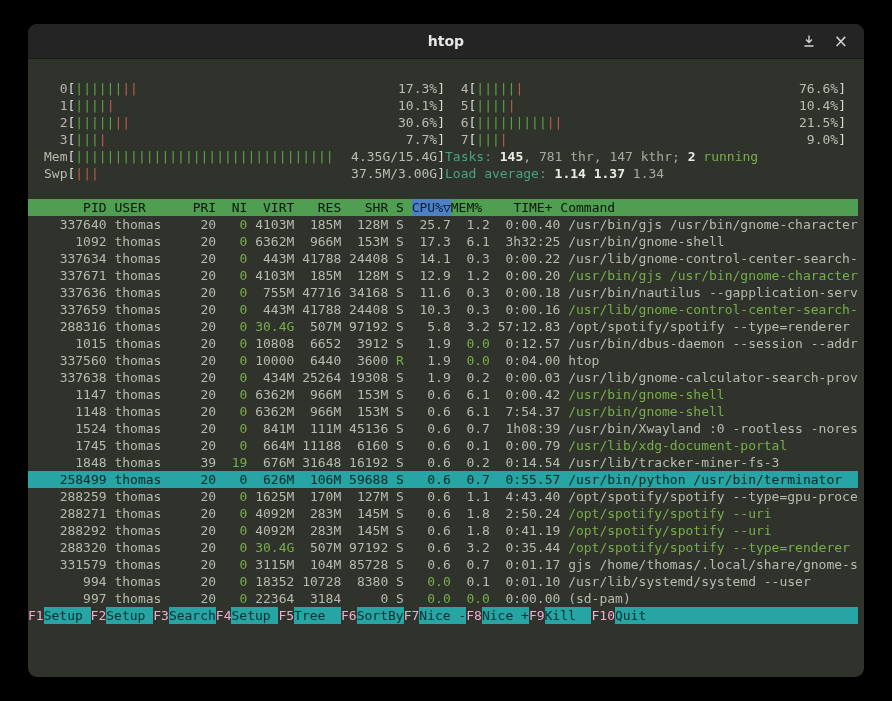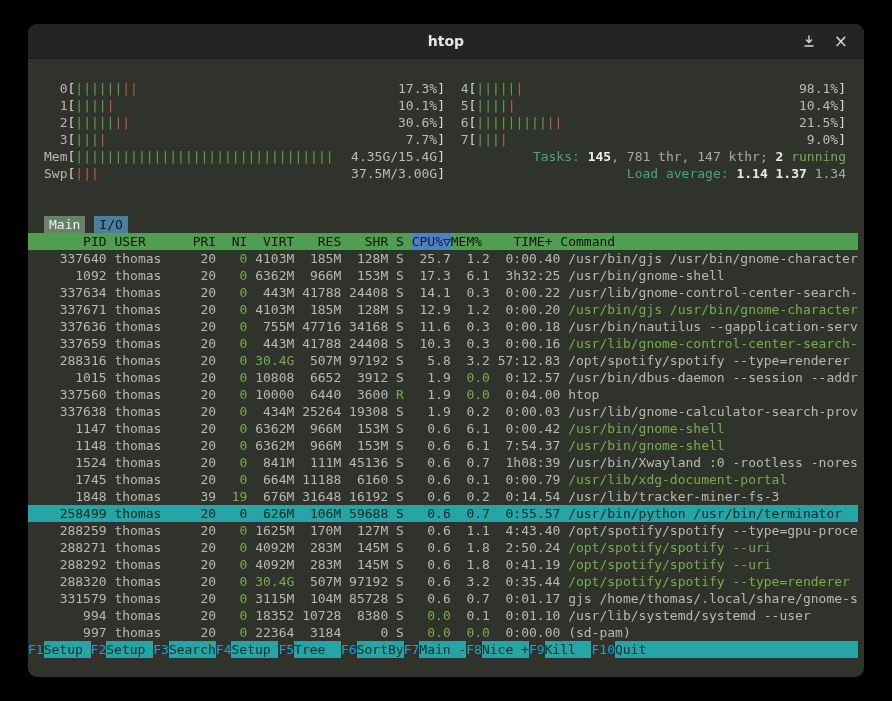--- a/index.html
+++ b/index.html
@@ -21,21 +21,21 @@
   .meters{display:flex;padding:0 18px 0 16px;}
   .mcol{flex:1;min-width:0;}
   .mrow{display:flex;height:17px;white-space:pre;}
   .mlabel{color:#b6bab0;}
   .br{color:#d8dbd1;}
   .mbar{flex:1;display:flex;min-width:0;overflow:hidden;white-space:pre;}
   .msp{flex:1;}
   .mval{color:#b9bdb3;}
   .seg.green{color:#5da345;}
   .seg.red{color:#c05b4c;}
-  .statline{height:17px;white-space:pre;overflow:hidden;text-align:right;}
+  .statline{height:17px;white-space:pre;overflow:hidden;}
   .s-lab{color:#4aa284;}
   .s-bold{color:#eceee6;font-weight:bold;}
   .s-dim{color:#a7aba1;}
   .s-green{color:#79ad4a;}
   .s-cyanb{color:#5cc5c7;font-weight:bold;}
 
   
   .tabs{margin-top:17px;height:17px;padding-left:16px;display:flex;gap:9px;}
   .tab{padding:0 5px;white-space:pre;}
   .tab.active{background:#68816a;color:#eef3ea;}
@@ -50,21 +50,21 @@
   .cell.grow{flex:1;min-width:0;}
   .cell.sort{background:#4d80c4;color:#081c38;}
   .prow{display:flex;height:17px;padding-left:16px;margin-right:6px;white-space:pre;color:#b6bab0;}
   .prow .green{color:#79ad4a;}
   .prow.selected{background:#27a4a4;}
   .prow.selected .cell{color:#05282a !important;}
 
   
   .fkeys{display:flex;height:17px;margin-right:6px;}
   .fk{display:flex;}
-  .fk-key{color:#0ea5e9;white-space:pre;}
+  .fk-key{color:#f9a8d4;white-space:pre;}
   .fk-label{display:inline-block;width:6ch;background:#27a4a4;color:#06302f;
             white-space:pre;overflow:hidden;}
   .fk-fill{flex:1;background:#27a4a4;}
 </style>
 </head>
 <body>
 
 <div class="screen">
   <div class="window">
 
@@ -87,33 +87,29 @@
         <div class="mcol" id="mcol-left">
             <div class="mrow"><span class="mlabel">  0</span><span class="br">[</span><span class="mbar"><span class="seg green">||||||</span><span class="seg red">||</span><span class="msp"></span><span class="mval">17.3%</span></span><span class="br">]</span></div>
             <div class="mrow"><span class="mlabel">  1</span><span class="br">[</span><span class="mbar"><span class="seg green">||||</span><span class="seg red">|</span><span class="msp"></span><span class="mval">10.1%</span></span><span class="br">]</span></div>
             <div class="mrow"><span class="mlabel">  2</span><span class="br">[</span><span class="mbar"><span class="seg green">|||||</span><span class="seg red">||</span><span class="msp"></span><span class="mval">30.6%</span></span><span class="br">]</span></div>
             <div class="mrow"><span class="mlabel">  3</span><span class="br">[</span><span class="mbar"><span class="seg green">|||</span><span class="seg red">|</span><span class="msp"></span><span class="mval">7.7%</span></span><span class="br">]</span></div>
             <div class="mrow"><span class="mlabel">Mem</span><span class="br">[</span><span class="mbar"><span class="seg green">|||||||||||||||||||||||||||||||||</span><span class="msp"></span><span class="mval">4.35G/15.4G</span></span><span class="br">]</span></div>
             <div class="mrow"><span class="mlabel">Swp</span><span class="br">[</span><span class="mbar"><span class="seg red">|||</span><span class="msp"></span><span class="mval">37.5M/3.00G</span></span><span class="br">]</span></div>
             <div class="mrow"></div>
           </div>
         <div class="mcol" id="mcol-right">
-            <div class="mrow"><span class="mlabel">  4</span><span class="br">[</span><span class="mbar"><span class="seg green">|||||</span><span class="seg red">|</span><span class="msp"></span><span class="mval">98.1%</span></span><span class="br">]</span></div>
+            <div class="mrow"><span class="mlabel">  4</span><span class="br">[</span><span class="mbar"><span class="seg green">|||||</span><span class="seg red">|</span><span class="msp"></span><span class="mval">76.6%</span></span><span class="br">]</span></div>
             <div class="mrow"><span class="mlabel">  5</span><span class="br">[</span><span class="mbar"><span class="seg green">||||</span><span class="seg red">|</span><span class="msp"></span><span class="mval">10.4%</span></span><span class="br">]</span></div>
             <div class="mrow"><span class="mlabel">  6</span><span class="br">[</span><span class="mbar"><span class="seg green">|||||||||</span><span class="seg red">||</span><span class="msp"></span><span class="mval">21.5%</span></span><span class="br">]</span></div>
             <div class="mrow"><span class="mlabel">  7</span><span class="br">[</span><span class="mbar"><span class="seg green">|||</span><span class="seg red">|</span><span class="msp"></span><span class="mval">9.0%</span></span><span class="br">]</span></div>
             <div class="statline"><span class="s-lab">Tasks: </span><span class="s-bold">145</span><span class="s-dim">, </span><span class="s-dim">781 thr</span><span class="s-dim">, </span><span class="s-dim">147 kthr</span><span class="s-dim">; </span><span class="s-bold">2</span><span class="s-green"> running</span></div>
             <div class="statline"><span class="s-lab">Load average: </span><span class="s-bold">1.14 </span><span class="s-bold">1.37 </span><span class="s-dim">1.34</span></div>
           </div>
       </div>
 
-      <div class="tabs">
-        <span class="tab active">Main</span>
-        <span class="tab io">I/O</span>
-      </div>
 
       <div class="phead" id="phead"><span class="cell a-r first" style="width: 6ch;">PID</span><span class="cell" style="width: 9ch;">USER</span><span class="cell a-r" style="width: 3ch;">PRI</span><span class="cell a-r" style="width: 3ch;">NI</span><span class="cell a-r" style="width: 5ch;">VIRT</span><span class="cell a-r" style="width: 5ch;">RES</span><span class="cell a-r" style="width: 5ch;">SHR</span><span class="cell" style="width: 1ch;">S</span><span class="cell a-r sort">CPU%▽</span><span class="cell a-r" style="width: 4ch; margin-left: 0px;">MEM%</span><span class="cell a-r" style="width: 8ch;">TIME+</span><span class="cell grow">Command</span></div>
       <div id="rows">
           <div class="prow"><span class="cell a-r first" style="width: 6ch;">337640</span><span class="cell" style="width: 9ch;">thomas</span><span class="cell a-r" style="width: 3ch;">20</span><span class="cell a-r green" style="width: 3ch;">0</span><span class="cell a-r" style="width: 5ch;">4103M</span><span class="cell a-r" style="width: 5ch;">185M</span><span class="cell a-r" style="width: 5ch;">128M</span><span class="cell" style="width: 1ch;">S</span><span class="cell a-r" style="width: 5ch;">25.7</span><span class="cell a-r" style="width: 4ch;">1.2</span><span class="cell a-r" style="width: 8ch;">0:00.40</span><span class="cell grow">/usr/bin/gjs /usr/bin/gnome-character</span></div>
           <div class="prow"><span class="cell a-r first" style="width: 6ch;">1092</span><span class="cell" style="width: 9ch;">thomas</span><span class="cell a-r" style="width: 3ch;">20</span><span class="cell a-r green" style="width: 3ch;">0</span><span class="cell a-r" style="width: 5ch;">6362M</span><span class="cell a-r" style="width: 5ch;">966M</span><span class="cell a-r" style="width: 5ch;">153M</span><span class="cell" style="width: 1ch;">S</span><span class="cell a-r" style="width: 5ch;">17.3</span><span class="cell a-r" style="width: 4ch;">6.1</span><span class="cell a-r" style="width: 8ch;">3h32:25</span><span class="cell grow">/usr/bin/gnome-shell</span></div>
           <div class="prow"><span class="cell a-r first" style="width: 6ch;">337634</span><span class="cell" style="width: 9ch;">thomas</span><span class="cell a-r" style="width: 3ch;">20</span><span class="cell a-r green" style="width: 3ch;">0</span><span class="cell a-r" style="width: 5ch;">443M</span><span class="cell a-r" style="width: 5ch;">41788</span><span class="cell a-r" style="width: 5ch;">24408</span><span class="cell" style="width: 1ch;">S</span><span class="cell a-r" style="width: 5ch;">14.1</span><span class="cell a-r" style="width: 4ch;">0.3</span><span class="cell a-r" style="width: 8ch;">0:00.22</span><span class="cell grow">/usr/lib/gnome-control-center-search-</span></div>
           <div class="prow"><span class="cell a-r first" style="width: 6ch;">337671</span><span class="cell" style="width: 9ch;">thomas</span><span class="cell a-r" style="width: 3ch;">20</span><span class="cell a-r green" style="width: 3ch;">0</span><span class="cell a-r" style="width: 5ch;">4103M</span><span class="cell a-r" style="width: 5ch;">185M</span><span class="cell a-r" style="width: 5ch;">128M</span><span class="cell" style="width: 1ch;">S</span><span class="cell a-r" style="width: 5ch;">12.9</span><span class="cell a-r" style="width: 4ch;">1.2</span><span class="cell a-r" style="width: 8ch;">0:00.20</span><span class="cell grow green">/usr/bin/gjs /usr/bin/gnome-character</span></div>
           <div class="prow"><span class="cell a-r first" style="width: 6ch;">337636</span><span class="cell" style="width: 9ch;">thomas</span><span class="cell a-r" style="width: 3ch;">20</span><span class="cell a-r green" style="width: 3ch;">0</span><span class="cell a-r" style="width: 5ch;">755M</span><span class="cell a-r" style="width: 5ch;">47716</span><span class="cell a-r" style="width: 5ch;">34168</span><span class="cell" style="width: 1ch;">S</span><span class="cell a-r" style="width: 5ch;">11.6</span><span class="cell a-r" style="width: 4ch;">0.3</span><span class="cell a-r" style="width: 8ch;">0:00.18</span><span class="cell grow">/usr/bin/nautilus --gapplication-serv</span></div>
           <div class="prow"><span class="cell a-r first" style="width: 6ch;">337659</span><span class="cell" style="width: 9ch;">thomas</span><span class="cell a-r" style="width: 3ch;">20</span><span class="cell a-r green" style="width: 3ch;">0</span><span class="cell a-r" style="width: 5ch;">443M</span><span class="cell a-r" style="width: 5ch;">41788</span><span class="cell a-r" style="width: 5ch;">24408</span><span class="cell" style="width: 1ch;">S</span><span class="cell a-r" style="width: 5ch;">10.3</span><span class="cell a-r" style="width: 4ch;">0.3</span><span class="cell a-r" style="width: 8ch;">0:00.16</span><span class="cell grow green">/usr/lib/gnome-control-center-search-</span></div>
           <div class="prow"><span class="cell a-r first" style="width: 6ch;">288316</span><span class="cell" style="width: 9ch;">thomas</span><span class="cell a-r" style="width: 3ch;">20</span><span class="cell a-r green" style="width: 3ch;">0</span><span class="cell a-r green" style="width: 5ch;">30.4G</span><span class="cell a-r" style="width: 5ch;">507M</span><span class="cell a-r" style="width: 5ch;">97192</span><span class="cell" style="width: 1ch;">S</span><span class="cell a-r" style="width: 5ch;">5.8</span><span class="cell a-r" style="width: 4ch;">3.2</span><span class="cell a-r" style="width: 8ch;">57:12.83</span><span class="cell grow">/opt/spotify/spotify --type=renderer</span></div>
@@ -155,21 +151,21 @@
           <span class="fk">
             <span class="fk-key">F5</span>
             <span class="fk-label">Tree</span>
           </span>
           <span class="fk">
             <span class="fk-key">F6</span>
             <span class="fk-label">SortBy</span>
           </span>
           <span class="fk">
             <span class="fk-key">F7</span>
-            <span class="fk-label">Main -</span>
+            <span class="fk-label">Nice -</span>
           </span>
           <span class="fk">
             <span class="fk-key">F8</span>
             <span class="fk-label">Nice +</span>
           </span>
           <span class="fk">
             <span class="fk-key">F9</span>
             <span class="fk-label">Kill</span>
           </span>
           <span class="fk">

